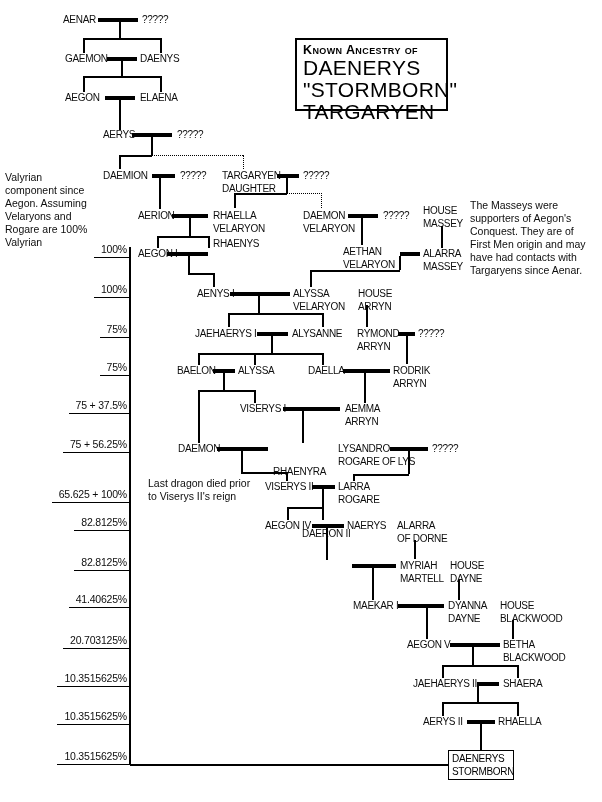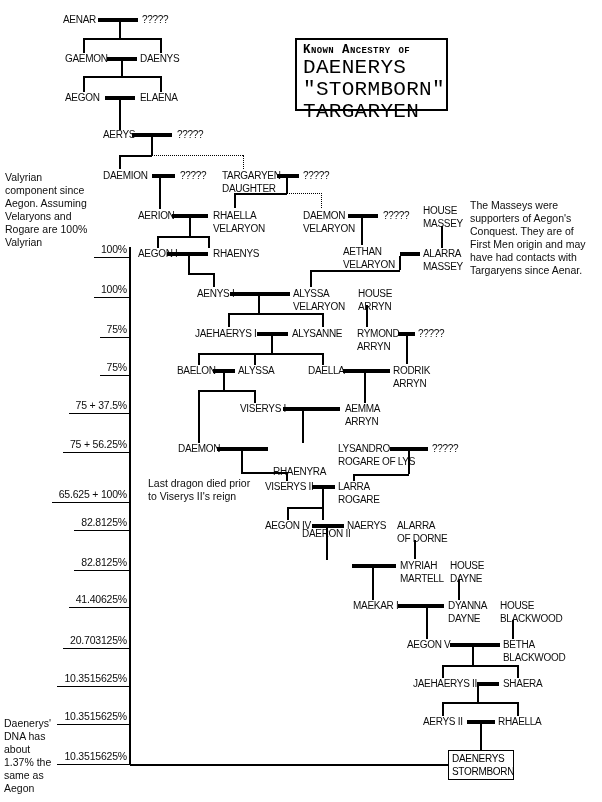--- a/index.html
+++ b/index.html
@@ -10,21 +10,21 @@
         white-space:pre-line;color:#0d0d0d}
   .bar{position:absolute;height:4px;background:#000}
   .vl{position:absolute;width:1.5px;background:#000}
   .hl{position:absolute;height:1.5px;background:#000}
   .vd{position:absolute;width:0;border-left:1.6px dotted #000}
   .hd{position:absolute;height:0;border-top:1.6px dotted #000}
   .pct{position:absolute;right:472px;font-size:10.5px;line-height:13px;letter-spacing:-0.2px;
        border-bottom:1.4px solid #000;padding:0 3px 1px 7px;white-space:nowrap;color:#0d0d0d}
   .note{position:absolute;font-size:10.5px;line-height:13px;white-space:pre-line;color:#0d0d0d}
   .titlebox{position:absolute;left:295px;top:38px;width:153px;height:73px;border:2px solid #000;
-            padding:3px 6px;font-family:Liberation Mono, monospace}
+            padding:3px 6px;font-family:Liberation Sans, sans-serif}
   .kicker{font-variant:small-caps;font-weight:bold;font-size:12.5px;letter-spacing:0.4px}
   .big{font-size:21px;line-height:22px;letter-spacing:0.3px}
   .dbox{position:absolute;left:448px;top:750px;width:66px;height:30px;border:1.5px solid #000;
         font-size:10px;line-height:13px;letter-spacing:-0.3px;padding:1px 3px;white-space:pre-line}
 </style>
 </head>
 <body>
 
 <div class="canvas">
 
@@ -42,26 +42,20 @@
 Rogare are 100%
 Valyrian</div>
   <div class="note" style="left:470px;top:199px;width:134px">The Masseys were
 supporters of Aegon's
 Conquest. They are of
 First Men origin and may
 have had contacts with
 Targaryens since Aenar.</div>
   <div class="note" style="left:148px;top:477px;width:124px">Last dragon died prior
 to Viserys II's reign</div>
-  <div class="note" style="left:4px;top:717px;width:56px">Daenerys'
-DNA has
-about
-1.37% the
-same as
-Aegon</div>
 
   <div class="pct" style="top:243px">100%</div>
   <div class="pct" style="top:283px">100%</div>
   <div class="pct" style="top:323px">75%</div>
   <div class="pct" style="top:361px">75%</div>
   <div class="pct" style="top:399px">75 + 37.5%</div>
   <div class="pct" style="top:438px">75 + 56.25%</div>
   <div class="pct" style="top:488px">65.625 + 100%</div>
   <div class="pct" style="top:516px">82.8125%</div>
   <div class="pct" style="top:556px">82.8125%</div>
@@ -89,21 +83,21 @@
   <div class="node" style="left:303px;top:169px">?????</div>
   <div class="node" style="left:138px;top:209px">AERION</div>
   <div class="node" style="left:213px;top:209px">RHAELLA
 VELARYON</div>
   <div class="node" style="left:303px;top:209px">DAEMON
 VELARYON</div>
   <div class="node" style="left:383px;top:209px">?????</div>
   <div class="node" style="left:423px;top:204px">HOUSE
 MASSEY</div>
   <div class="node" style="left:138px;top:247px">AEGON I</div>
-  <div class="node" style="left:213px;top:247px">RHAENYS</div>
+  <div class="node" style="left:213px;top:237px">RHAENYS</div>
   <div class="node" style="left:343px;top:245px">AETHAN
 VELARYON</div>
   <div class="node" style="left:423px;top:247px">ALARRA
 MASSEY</div>
   <div class="node" style="left:197px;top:287px">AENYS I</div>
   <div class="node" style="left:293px;top:287px">ALYSSA
 VELARYON</div>
   <div class="node" style="left:358px;top:287px">HOUSE
 ARRYN</div>
   <div class="node" style="left:195px;top:327px">JAEHAERYS I</div>

